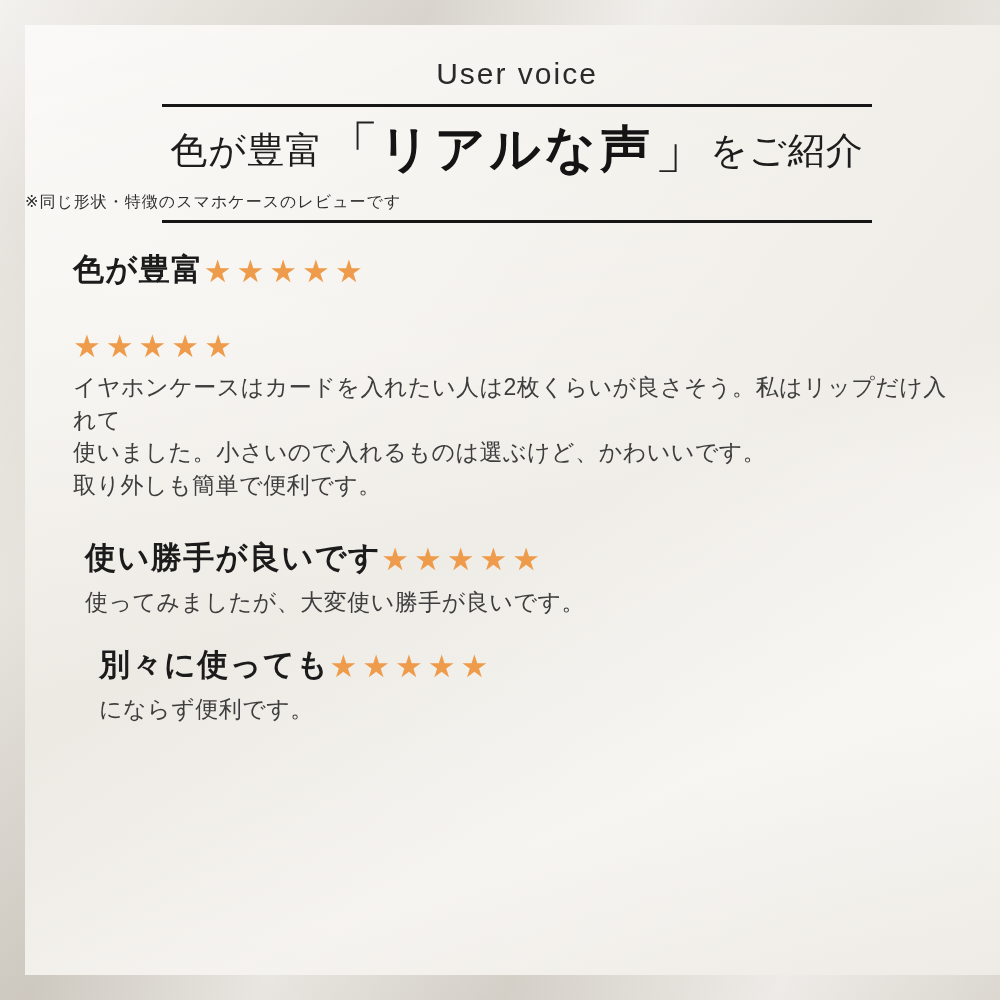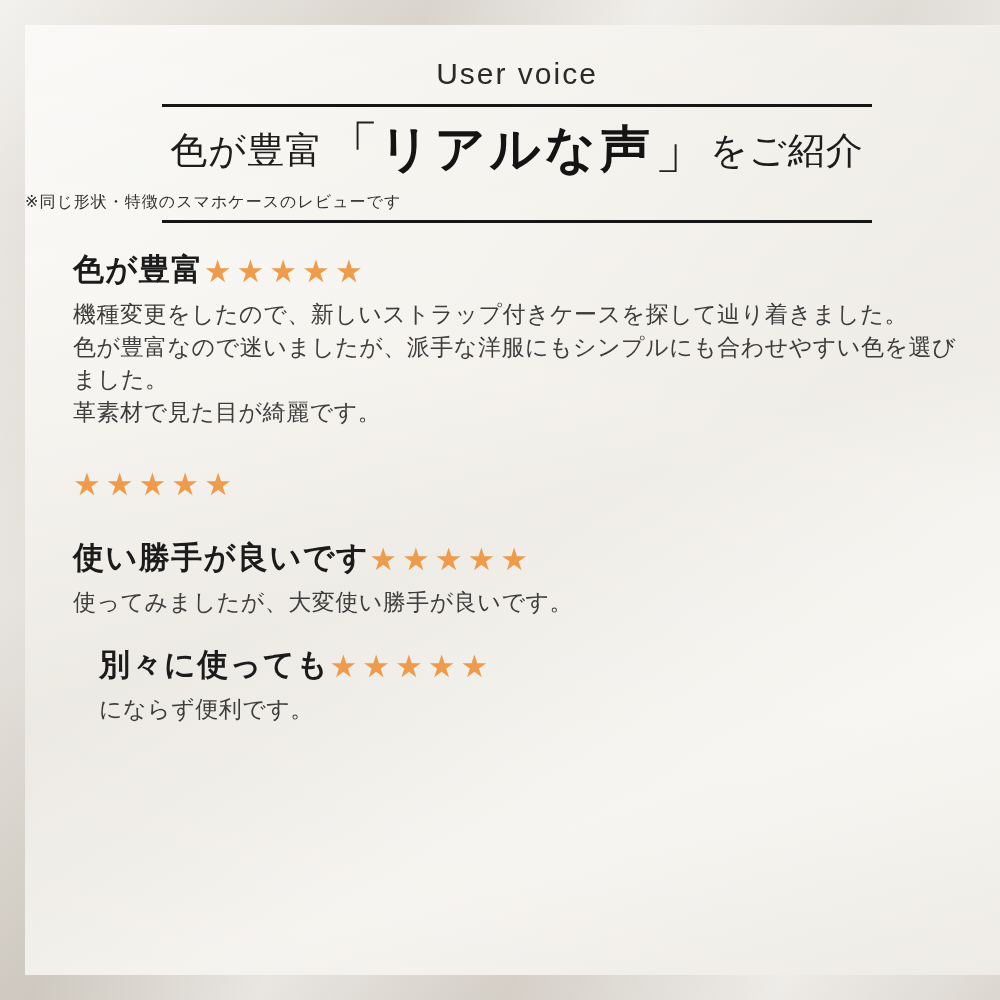--- a/index.html
+++ b/index.html
@@ -58,21 +58,21 @@
   }
   .subtitle{
     text-align:left;
     font-size:16px;line-height:29px;color:#2e2e2e;
     letter-spacing:1px;
   }
   .reviews{
     margin:27px 48px 0 48px;
   }
   .review{margin-bottom:37px;}
-  .review:nth-of-type(3){margin-bottom:26px;}
+  .review:nth-of-type(3){margin-bottom:26px;margin-left:12px;}
   .review:nth-of-type(4){margin-bottom:33px;margin-left:26px;}
   .review:nth-of-type(5){margin-bottom:0;}
   .review-head{
     display:flex;align-items:center;gap:0;
     margin:0 0 8px 0;
   }
   .review-title{
     font-size:31px;line-height:40px;font-weight:700;
     color:#1b1b1b;letter-spacing:1.5px;
   }
@@ -103,31 +103,31 @@
     <div class="subtitle">※同じ形状・特徴のスマホケースのレビューです</div>
 
     <hr class="rule rule-bottom">
 
     <div class="reviews" id="reviews">
   <section class="review">
     <h3 class="review-head">
       <span class="review-title">色が豊富</span>
       <span class="stars" style="color: rgb(238, 156, 75);">★★★★★</span>
     </h3>
-    <div class="review-body">
-            <div class="line">機種変更をしたので、新しいストラップ付きケースを探して辿り着きました。</div>
-            <div class="line">色が豊富なので迷いましたが、派手な洋服にもシンプルにも合わせやすい色を選びました。</div>
-            <div class="line">革素材で見た目が綺麗です。</div>
-          </div>
   </section>
 
   <section class="review">
     <h3 class="review-head">
       <span class="stars" style="color: rgb(238, 156, 75);">★★★★★</span>
     </h3>
+    <div class="review-body">
+            <div class="line">イヤホンケースはカードを入れたい人は2枚くらいが良さそう。私はリップだけ入れて</div>
+            <div class="line">使いました。小さいので入れるものは選ぶけど、かわいいです。</div>
+            <div class="line">取り外しも簡単で便利です。</div>
+          </div>
   </section>
 
   <section class="review">
     <h3 class="review-head">
       <span class="review-title">使い勝手が良いです</span>
       <span class="stars" style="color: rgb(238, 156, 75);">★★★★★</span>
     </h3>
     <div class="review-body">
             <div class="line">使ってみましたが、大変使い勝手が良いです。</div>
           </div>

